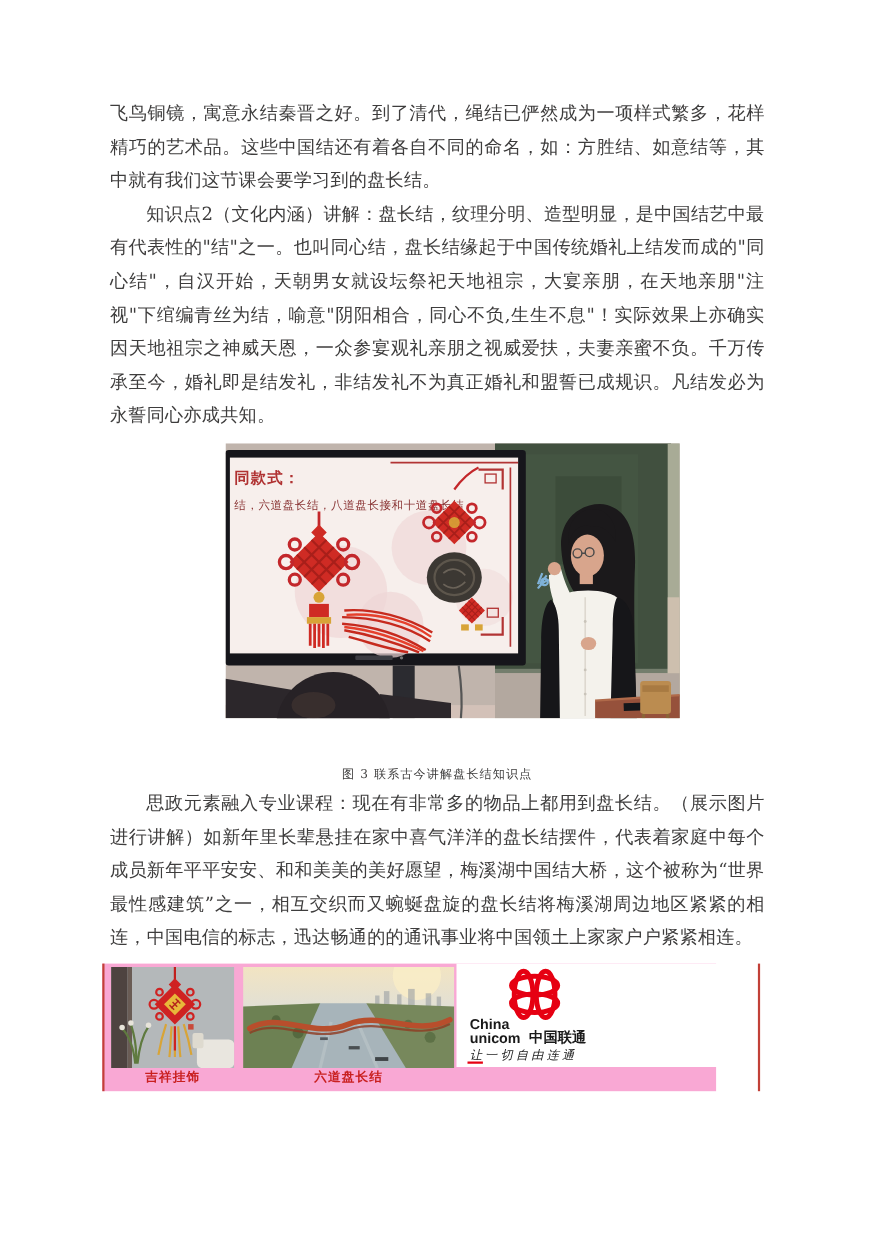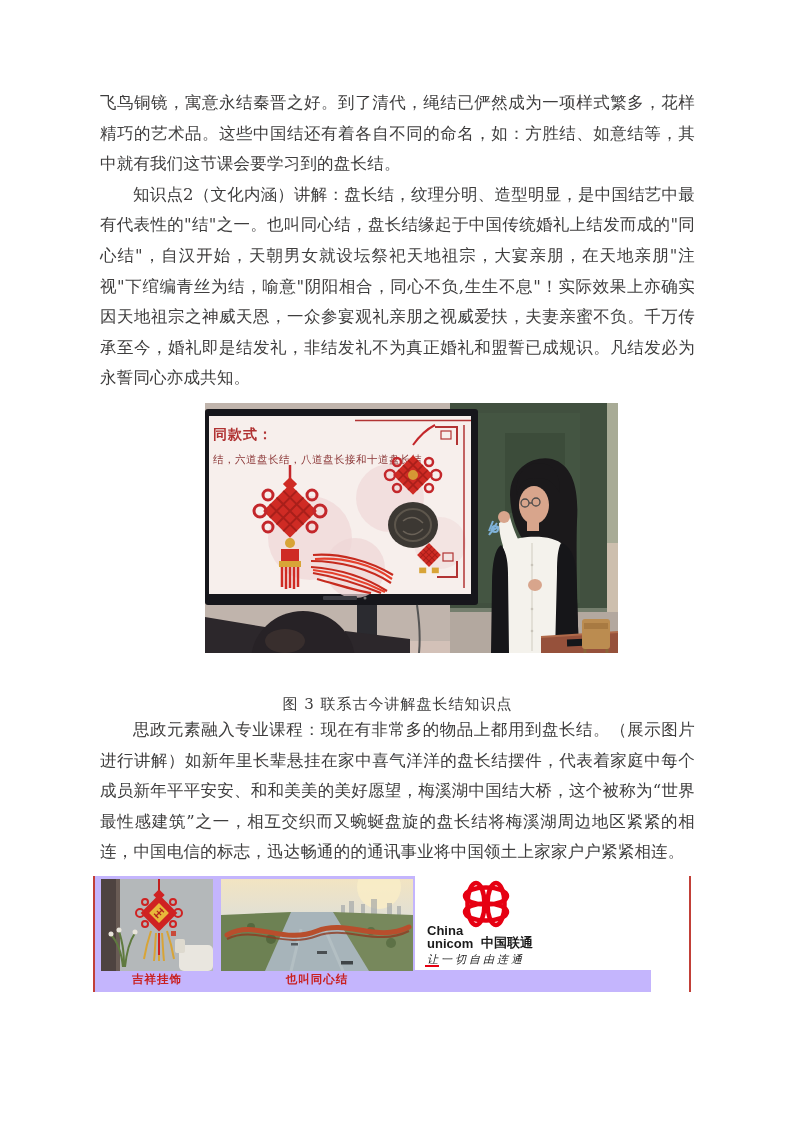--- a/index.html
+++ b/index.html
@@ -4,26 +4,26 @@
 <style>
   html,body{margin:0;padding:0;background:#ffffff;}
   .page{position:relative;width:794px;height:1123px;background:#ffffff;overflow:hidden;
         font-family:"DejaVu Serif","Liberation Serif",serif;color:#3e3d3d;}
   .content{position:absolute;left:100px;top:88px;width:595px;}
   p.body-text{margin:0;font-size:16.5px;line-height:30.6px;text-align:justify;
               letter-spacing:0.2px;word-break:break-all;}
   p.indent{text-indent:33px;}
   .lead{font-weight:normal;}
   .fig3-wrap{margin:9px 0 0 105px;width:413px;height:278px;position:relative;}
-  .caption{display:block;width:595px;text-align:center;font-size:15px;line-height:22px;
+  .caption{display:block;width:595px;text-align:center;font-size:11px;line-height:22px;
            margin-top:12px;letter-spacing:1px;color:#3e3d3d;}
   .caption4{margin-top:14px;}
   .p3{margin-top:20px;}
   
-  .strip{position:relative;margin:8px 0 0 -7px;width:558px;height:116px;background:#c4b5fd;}
+  .strip{position:relative;margin:8px 0 0 -7px;width:558px;height:116px;background:#f9a8d4;}
   .redline{position:absolute;top:0;width:2px;height:116px;background:#c24038;}
   .white-panel{position:absolute;left:322px;top:0;width:272px;height:94px;background:#ffffff;}
   .panel{position:absolute;}
   .strip-label{position:absolute;top:96px;text-align:center;font-size:11.5px;font-weight:bold;
                color:#c92020;letter-spacing:1px;font-family:"DejaVu Serif",serif;}
   .lbl1{left:8px;width:112px;}
   .lbl2{left:128px;width:192px;}
   .lbl3{left:322px;width:270px;}
   svg{display:block;}
   .sans{font-family:"Liberation Sans",sans-serif;}
@@ -284,17 +284,17 @@
           <text x="8" y="55" class="sans" font-family="Liberation Sans,sans-serif" font-size="13" font-weight="bold" fill="#1a1a1a">China</text>
           <text x="8" y="68" class="sans" font-family="Liberation Sans,sans-serif" font-size="13" font-weight="bold" fill="#1a1a1a">unicom</text>
           <text x="62" y="67" font-size="13" font-weight="bold" fill="#1a1a1a">中国联通</text>
           <text x="8" y="83" font-size="11" font-style="italic" letter-spacing="3" fill="#222222">让一切自由连通</text>
           <path d="M6,86 h14" stroke="#e60012" stroke-width="2"></path>
         </svg>
       </div>
 
 
       <span class="strip-label lbl1">吉祥挂饰</span>
-      <span class="strip-label lbl2">也叫同心结</span>
+      <span class="strip-label lbl2">六道盘长结</span>
     </div>
 
   </div>
 </div>
 
 </body></html>

